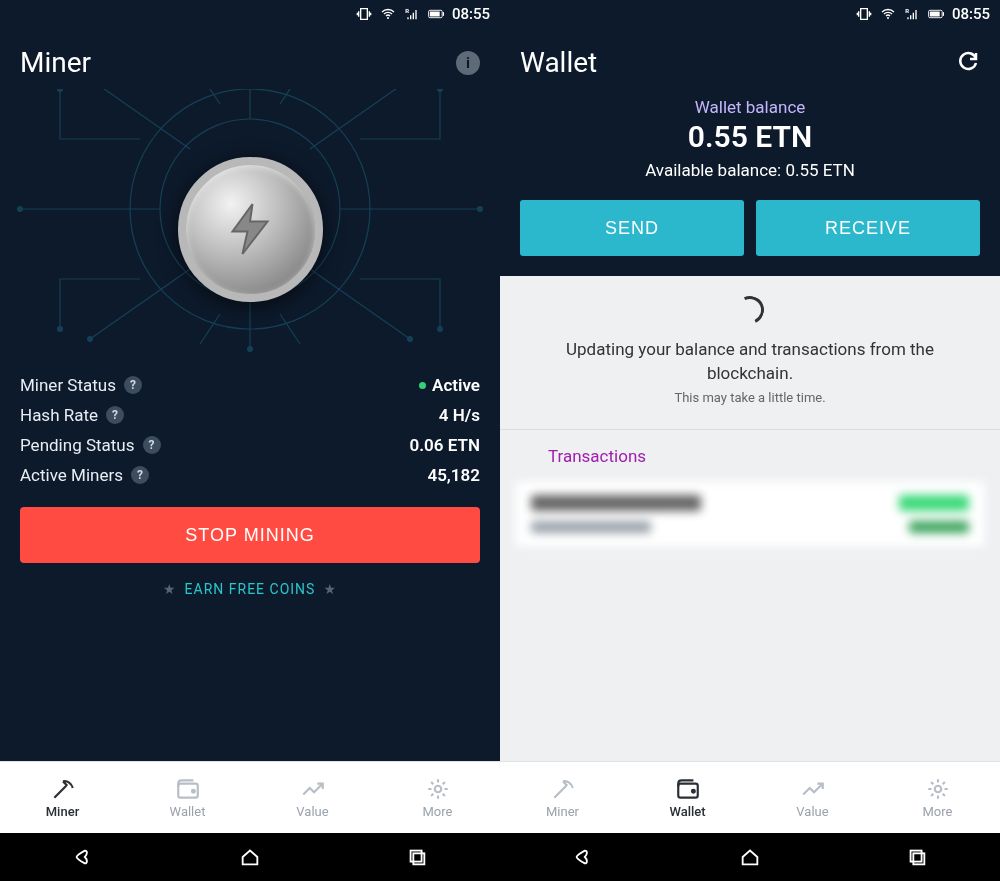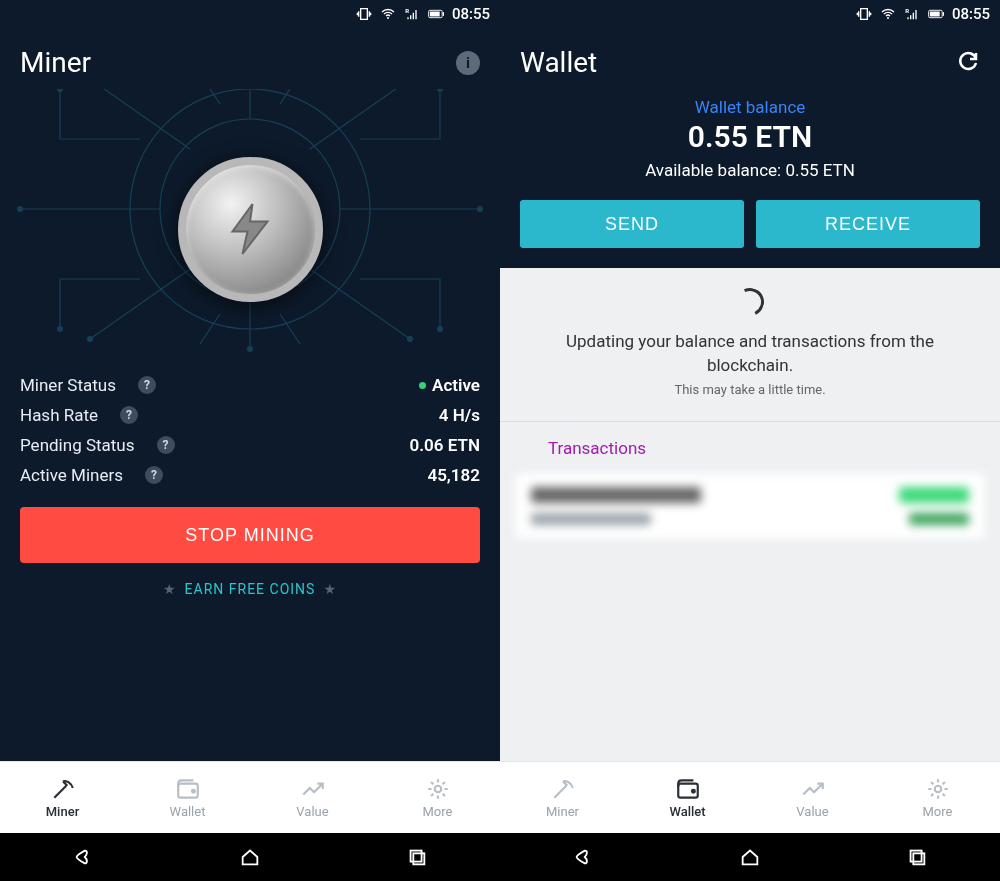--- a/index.html
+++ b/index.html
@@ -79,21 +79,21 @@
     box-shadow: 0 4px 20px rgba(0,0,0,.6), inset 0 2px 6px rgba(255,255,255,.5);
     display: flex; align-items: center; justify-content: center;
     position: relative; z-index: 2;
   }
   .coin svg { width: 60px; height: 60px; }
   .stats { display: flex; flex-direction: column; gap: 10px; margin-top: 6px; }
   .stat-row {
     display: flex; justify-content: space-between; align-items: center;
     font-size: 17px;
   }
-  .stat-label { display: flex; align-items: center; gap: 22px; color: #e8edf3; }
+  .stat-label { display: flex; align-items: center; gap: 8px; color: #e8edf3; }
   .help-badge {
     width: 18px; height: 18px; border-radius: 50%;
     background: #3d4c5e; color: #cfd8e3;
     display: flex; align-items: center; justify-content: center;
     font-size: 12px; font-weight: 700;
   }
   .stat-value { font-weight: 600; display: flex; align-items: center; gap: 6px; }
   .status-dot { width: 7px; height: 7px; border-radius: 50%; background: #34d27b; }
   .stop-btn {
     margin-top: 22px;
@@ -115,26 +115,26 @@
     letter-spacing: 1px;
     display: flex; gap: 8px; justify-content: center; align-items: center;
   }
   .earn-row .star { color: #556474; font-size: 14px; }
   
   .wallet-top {
     background: #0d1a2b; color: #fff;
     padding: 4px 20px 20px 20px;
     text-align: center;
   }
-  .wallet-sub { color: #3b82f6; font-size: 17px; margin-top: 4px; }
+  .wallet-sub { color: #c4b5fd; font-size: 17px; margin-top: 4px; }
   .wallet-balance { font-size: 30px; font-weight: 600; margin-top: 2px; }
   .wallet-avail { font-size: 17px; margin-top: 6px; }
   .wallet-btns { display: flex; gap: 12px; margin-top: 20px; }
   .wallet-btn {
-    flex: 1; height: 48px; background: #2bb7cc; border: none; border-radius: 3px;
+    flex: 1; height: 56px; background: #2bb7cc; border: none; border-radius: 3px;
     color: #fff; font-size: 18px; letter-spacing: 1px; cursor: pointer;
   }
   .wallet-body {
     flex: 1; background: #eef0f2; display: flex; flex-direction: column;
   }
   .updating-box {
     padding: 20px 30px 24px; text-align: center; color: #333;
     border-bottom: 1px solid #d8dde1;
   }
   .spinner {

